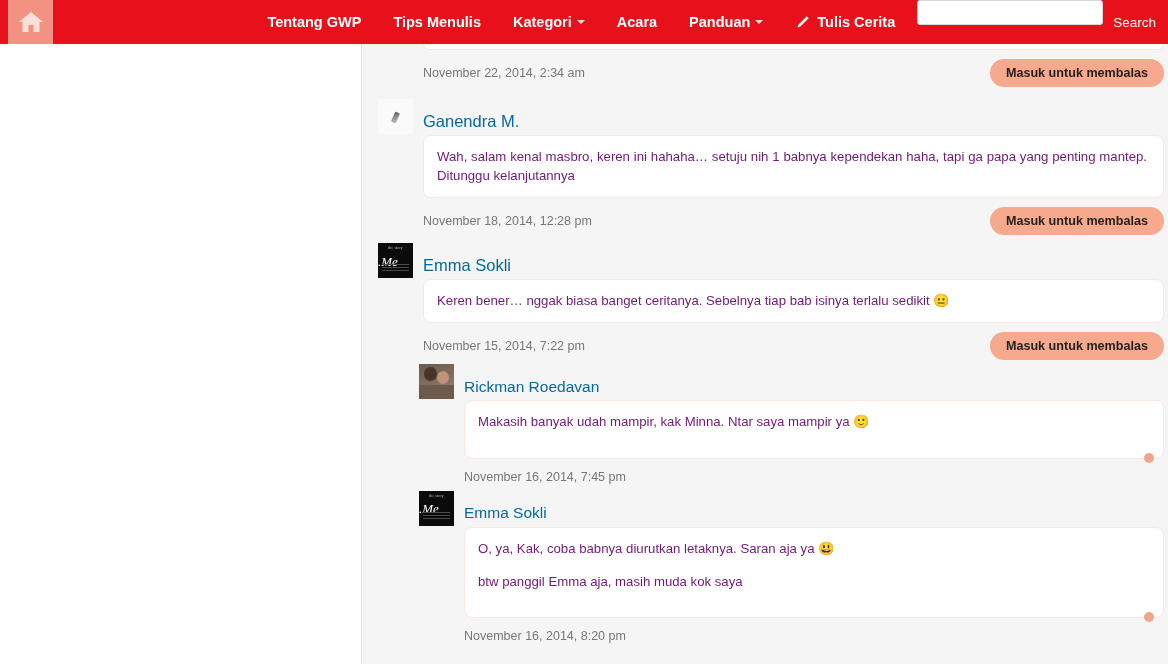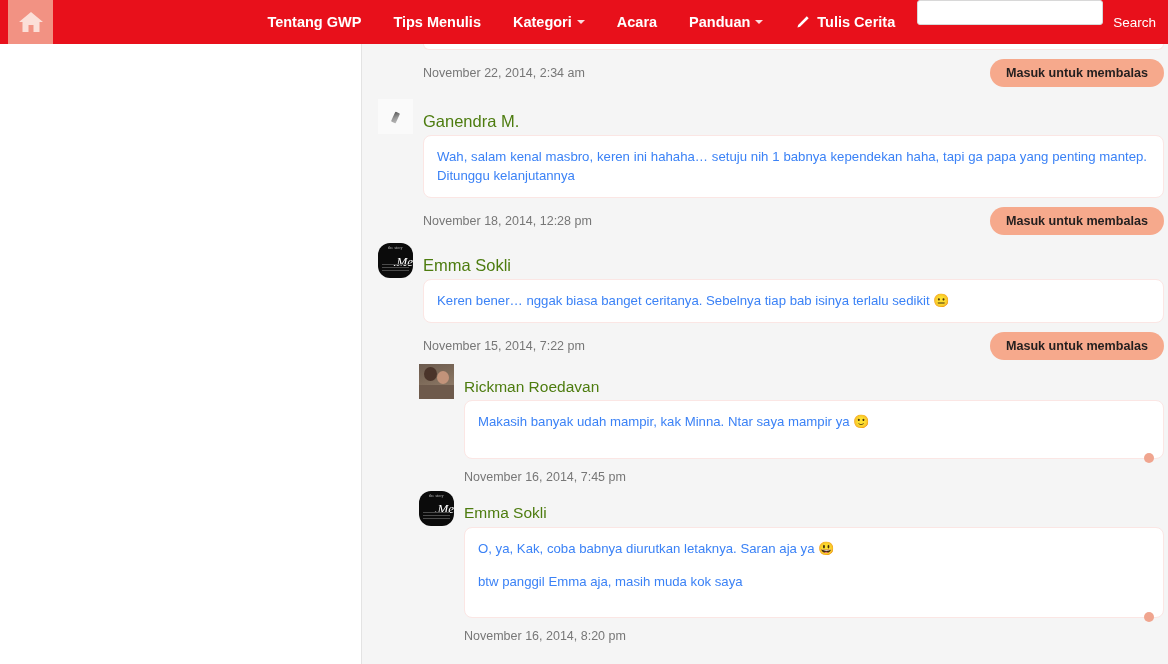--- a/index.html
+++ b/index.html
@@ -122,21 +122,21 @@
     content: "";
     position: absolute;
     left: 15px; top: 13px;
     width: 5px; height: 11px;
     background: linear-gradient(135deg, #555 0%, #999 55%, #bbb 100%);
     transform: rotate(25deg);
     border-radius: 1px;
   }
   .avatar.av-me {
     background: #0b0b0b;
-    display: flex; align-items: center; justify-content: flex-end; border-radius: 12px;
+    display: flex; align-items: center; justify-content: flex-start;
   }
   .avatar.av-me .me-top {
     position: absolute; top: 3px; left: 0; right: 0;
     text-align: center;
     font-family: "Liberation Serif", serif;
     font-size: 3.5px; color: #cfcfcf; letter-spacing: .3px;
   }
   .avatar.av-me .me-word {
     font-family: "Liberation Serif", serif;
     font-style: italic;
@@ -165,42 +165,42 @@
     background: #c2937a;
   }
   .avatar.av-rickman .rk-body {
     position: absolute; left: 0; bottom: 0;
     width: 35px; height: 14px;
     background: #6e5a4c;
   }
 
   .c-author {
     font-size: 16.5px;
-    color: #4d7c0f;
+    color: #0369a1;
     line-height: 1;
     padding-bottom: 1px;
   }
   .comment.depth1 .c-author { font-size: 15.5px; }
 
   .c-bubble {
     margin-top: 5px;
     margin-left: 45px;
     background: #ffffff;
     border: 1px solid #fbe6e4;
     border-radius: 8px;
     padding: 11px 16px 12px 13px;
     position: relative;
     min-height: 30px;
   }
   .comment.depth0 .c-bubble { margin-left: 45px; }
   .comment.depth1 .c-bubble { margin-left: 45px; }
   .c-bubble p {
     margin: 0 0 14px 0;
     font-size: 13.2px;
-    color: #3b82f6;
+    color: #701a75;
     line-height: 1.45;
   }
   .c-bubble p:last-child { margin-bottom: 0; }
   .c-bubble.justify p { text-align: justify; }
 
   .reply-dot {
     position: absolute;
     right: 9px; bottom: -5px;
     width: 10px; height: 10px;
     border-radius: 50%;

